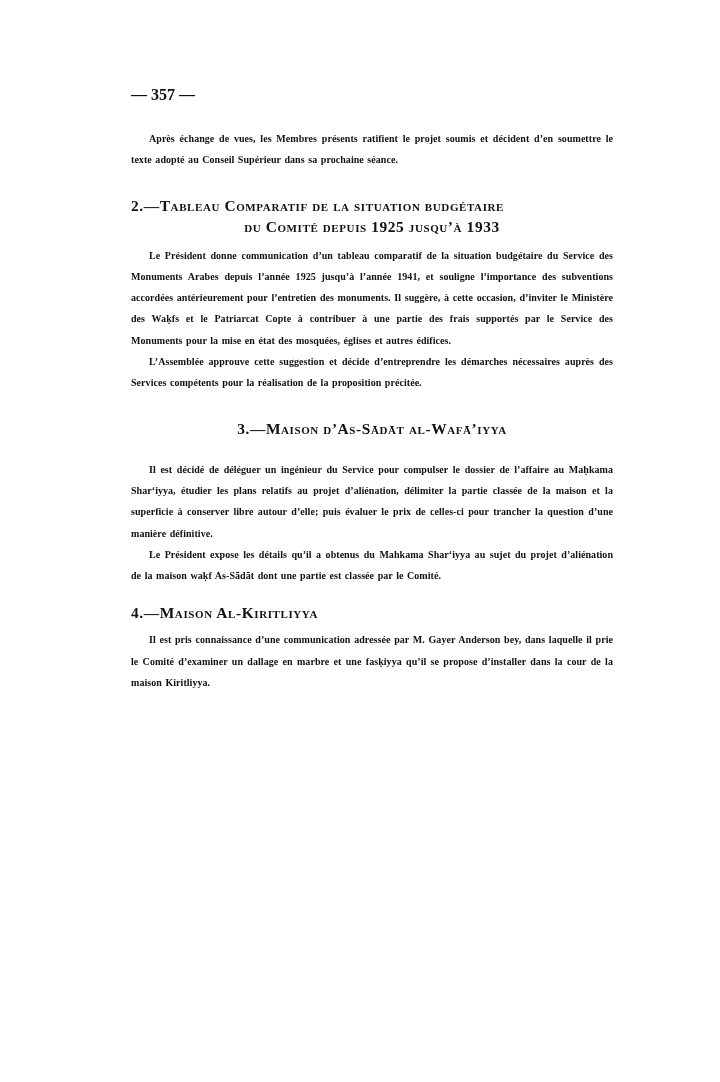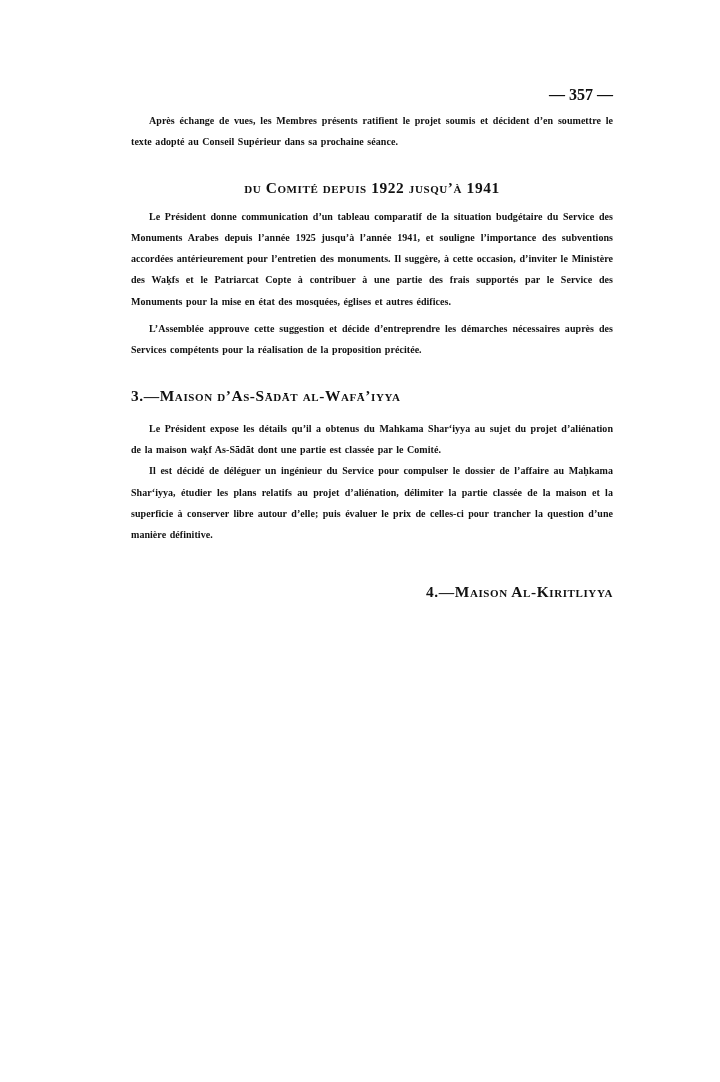--- a/index.html
+++ b/index.html
@@ -15,69 +15,71 @@
       color: #111111;
       font-family: "DejaVu Serif", "Liberation Serif", serif;
     }
     .page {
       position: absolute;
       left: 131px;
       top: 82px;
       width: 482px;
     }
     .page-number {
-      text-align: right;
+      text-align: left;
       font-size: 16px;
       font-weight: bold;
       height: 26px;
       line-height: 26px;
-      margin-bottom: 2px;
+      margin-bottom: 20px;
       font-family: "Liberation Serif", serif;
     }
     .para {
       font-size: 10px;
       line-height: 21.3px;
       text-align: justify;
       text-indent: 18px;
       margin: 0;
       font-family: "Liberation Serif", serif;
       font-weight: bold;
       letter-spacing: 0.05px;
       word-spacing: 1px;
       hyphens: manual;
     }
-    .para.gap { margin-top: 6px; }
+    .para.gap { }
     .heading {
       font-family: "Liberation Serif", serif;
       font-weight: bold;
       font-size: 15.4px;
       line-height: 21px;
       margin: 0;
       font-variant: small-caps;
       letter-spacing: 0.6px;
     }
     .heading .line { display: block; }
     .h2 { margin-top: 24px; margin-bottom: 8px; }
     .h2 .line1 { text-align: left; }
     .h2 .line2 { text-align: center; }
-    .h3 { margin-top: 24px; margin-bottom: 12px; }
-    .h4 { margin-top: 36px; margin-bottom: 6px; text-align: right; }
+    .h3 { margin-top: 24px; margin-bottom: 20px; text-align: center; }
+    .h4 { margin-top: 16px; margin-bottom: 6px; text-align: left; }
   </style>
 </head>
 <body>
 
 <div class="page">
   <div class="page-number">— 357 —</div>
 
   <p class="para">Après échange de vues, les Membres présents ratifient le projet soumis et décident d’en soumettre le texte adopté au Conseil Supérieur dans sa prochaine séance.</p>
 
   <div class="heading h2">
-    <span class="line line2">du Comité depuis 1922 jusqu’à 1941</span>
+    <span class="line line1">2.—Tableau Comparatif de la situation budgétaire</span>
+    <span class="line line2">du Comité depuis 1925 jusqu’à 1933</span>
   </div>
   <p class="para">Le Président donne communication d’un tableau comparatif de la situation budgétaire du Service des Monuments Arabes depuis l’année 1925 jusqu’à l’année 1941, et souligne l’importance des subventions accordées antérieurement pour l’entretien des monuments. Il suggère, à cette occasion, d’inviter le Ministère des Waḳfs et le Patriarcat Copte à contribuer à une partie des frais supportés par le Service des Monuments pour la mise en état des mosquées, églises et autres édifices.</p>
   <p class="para gap">L’Assemblée approuve cette suggestion et décide d’entreprendre les démarches nécessaires auprès des Services compétents pour la réalisation de la proposition précitée.</p>
 
   <div class="heading h3">3.—Maison d’As-Sādāt al-Wafā’iyya</div>
+  <p class="para">Il est décidé de déléguer un ingénieur du Service pour compulser le dossier de l’affaire au Maḥkama Shar‘iyya, étudier les plans relatifs au projet d’aliénation, délimiter la partie classée de la maison et la superficie à conserver libre autour d’elle; puis évaluer le prix de celles-ci pour trancher la question d’une manière définitive.</p>
   <p class="para">Le Président expose les détails qu’il a obtenus du Mahkama Shar‘iyya au sujet du projet d’aliénation de la maison waḳf As-Sādāt dont une partie est classée par le Comité.</p>
-  <p class="para">Il est décidé de déléguer un ingénieur du Service pour compulser le dossier de l’affaire au Maḥkama Shar‘iyya, étudier les plans relatifs au projet d’aliénation, délimiter la partie classée de la maison et la superficie à conserver libre autour d’elle; puis évaluer le prix de celles-ci pour trancher la question d’une manière définitive.</p>
 
   <div class="heading h4">4.—Maison Al-Kiritliyya</div>
+  <p class="para">Il est pris connaissance d’une communication adressée par M. Gayer Anderson bey, dans laquelle il prie le Comité d’examiner un dallage en marbre et une fasḳiyya qu’il se propose d’installer dans la cour de la maison Kiritliyya.</p>
 </div>
 
 </body></html>

